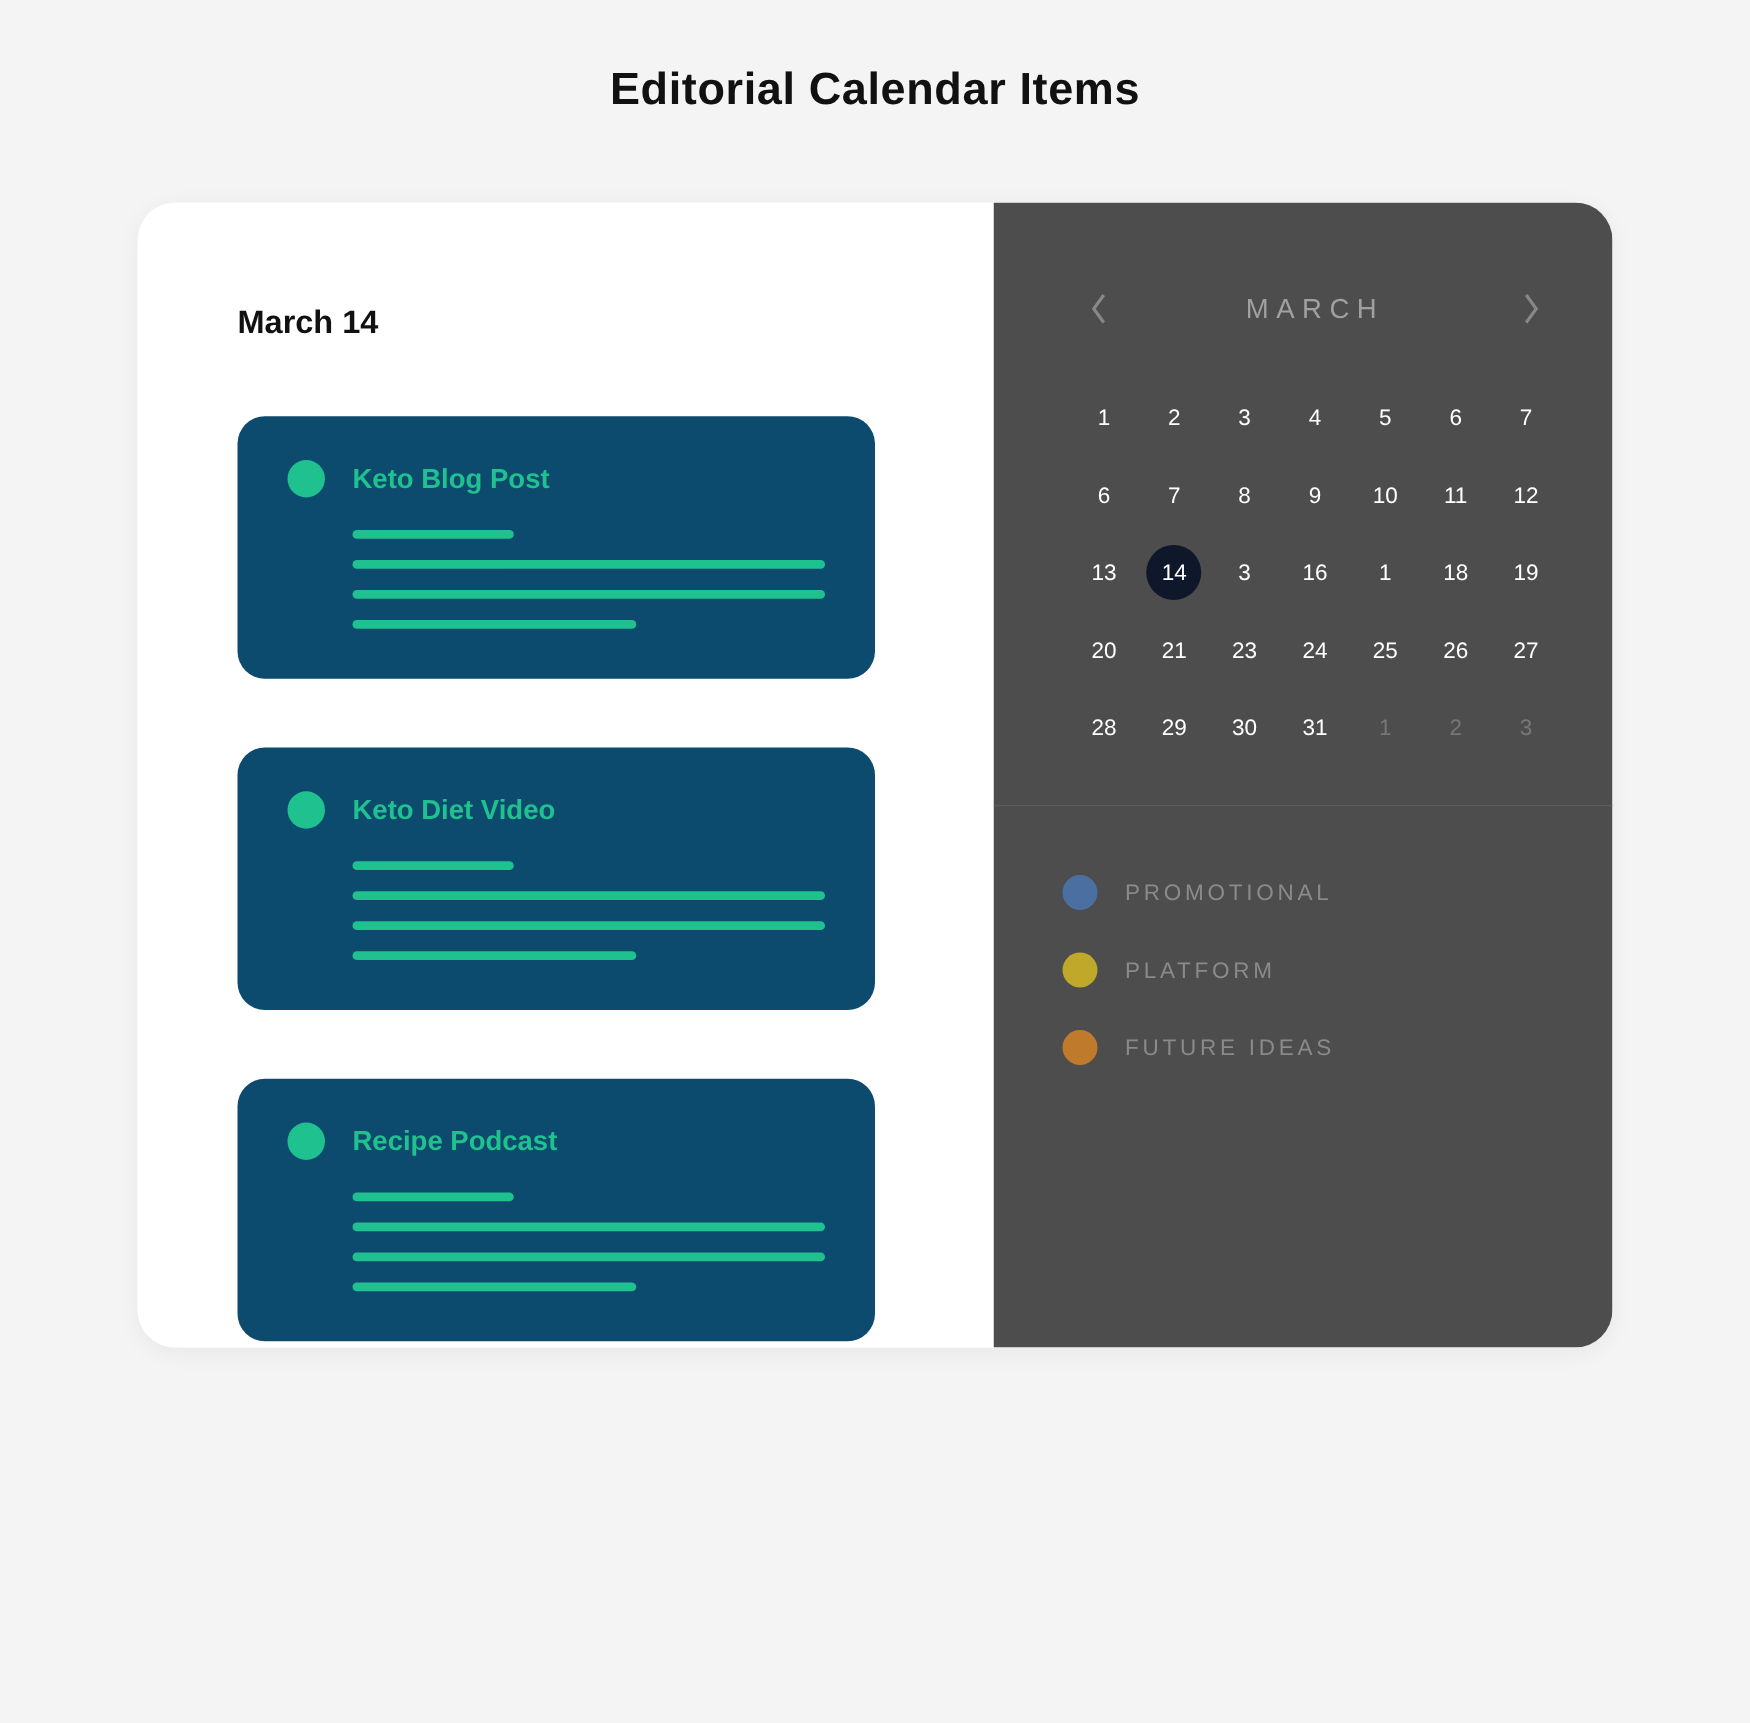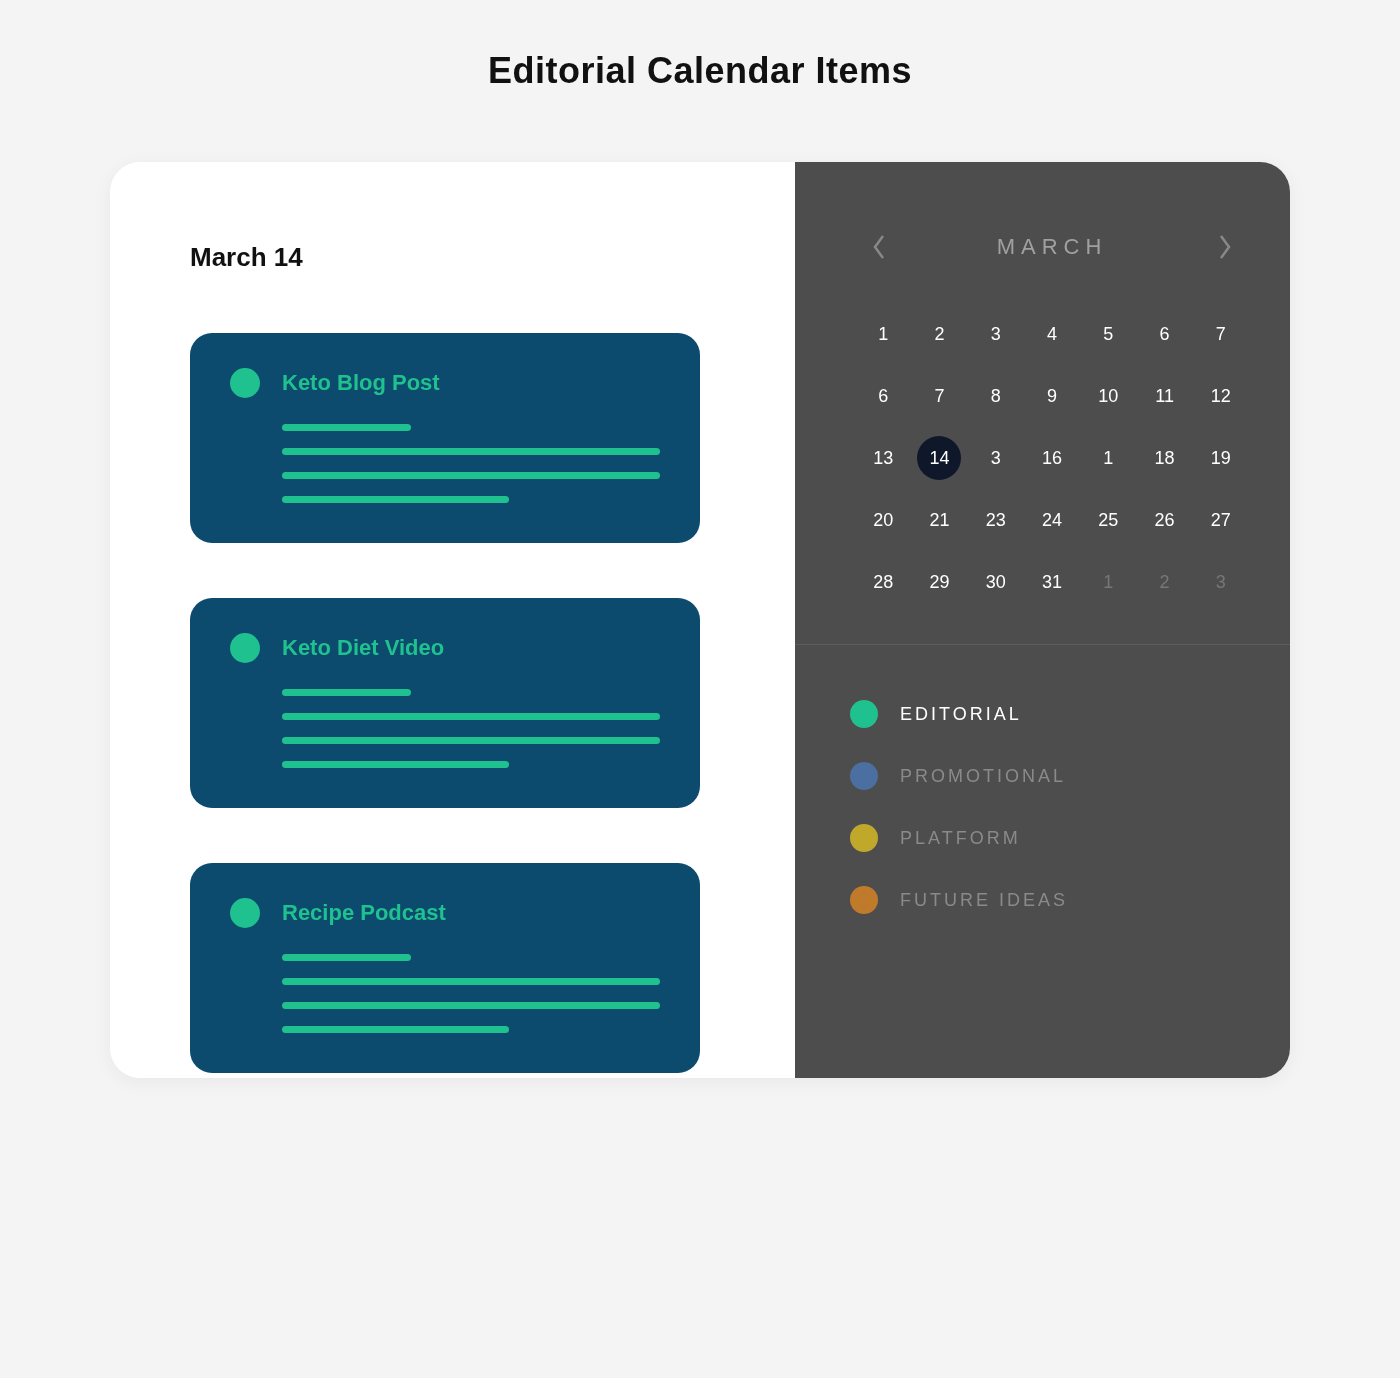--- a/index.html
+++ b/index.html
@@ -251,24 +251,20 @@
           <div class="day-cell">29</div>
           <div class="day-cell">30</div>
           <div class="day-cell">31</div>
           <div class="day-cell muted">1</div>
           <div class="day-cell muted">2</div>
           <div class="day-cell muted">3</div>
         </div>
     </div>
 
     <div class="legend-section" id="legend-section">
-        <div class="legend-item active">
-          <div class="legend-dot" style="background: rgb(31, 193, 143);"></div>
-          <div class="legend-label">EDITORIAL</div>
-        </div>
         <div class="legend-item">
           <div class="legend-dot" style="background: rgb(75, 111, 160);"></div>
           <div class="legend-label">PROMOTIONAL</div>
         </div>
         <div class="legend-item">
           <div class="legend-dot" style="background: rgb(192, 168, 43);"></div>
           <div class="legend-label">PLATFORM</div>
         </div>
         <div class="legend-item">
           <div class="legend-dot" style="background: rgb(192, 122, 43);"></div>

